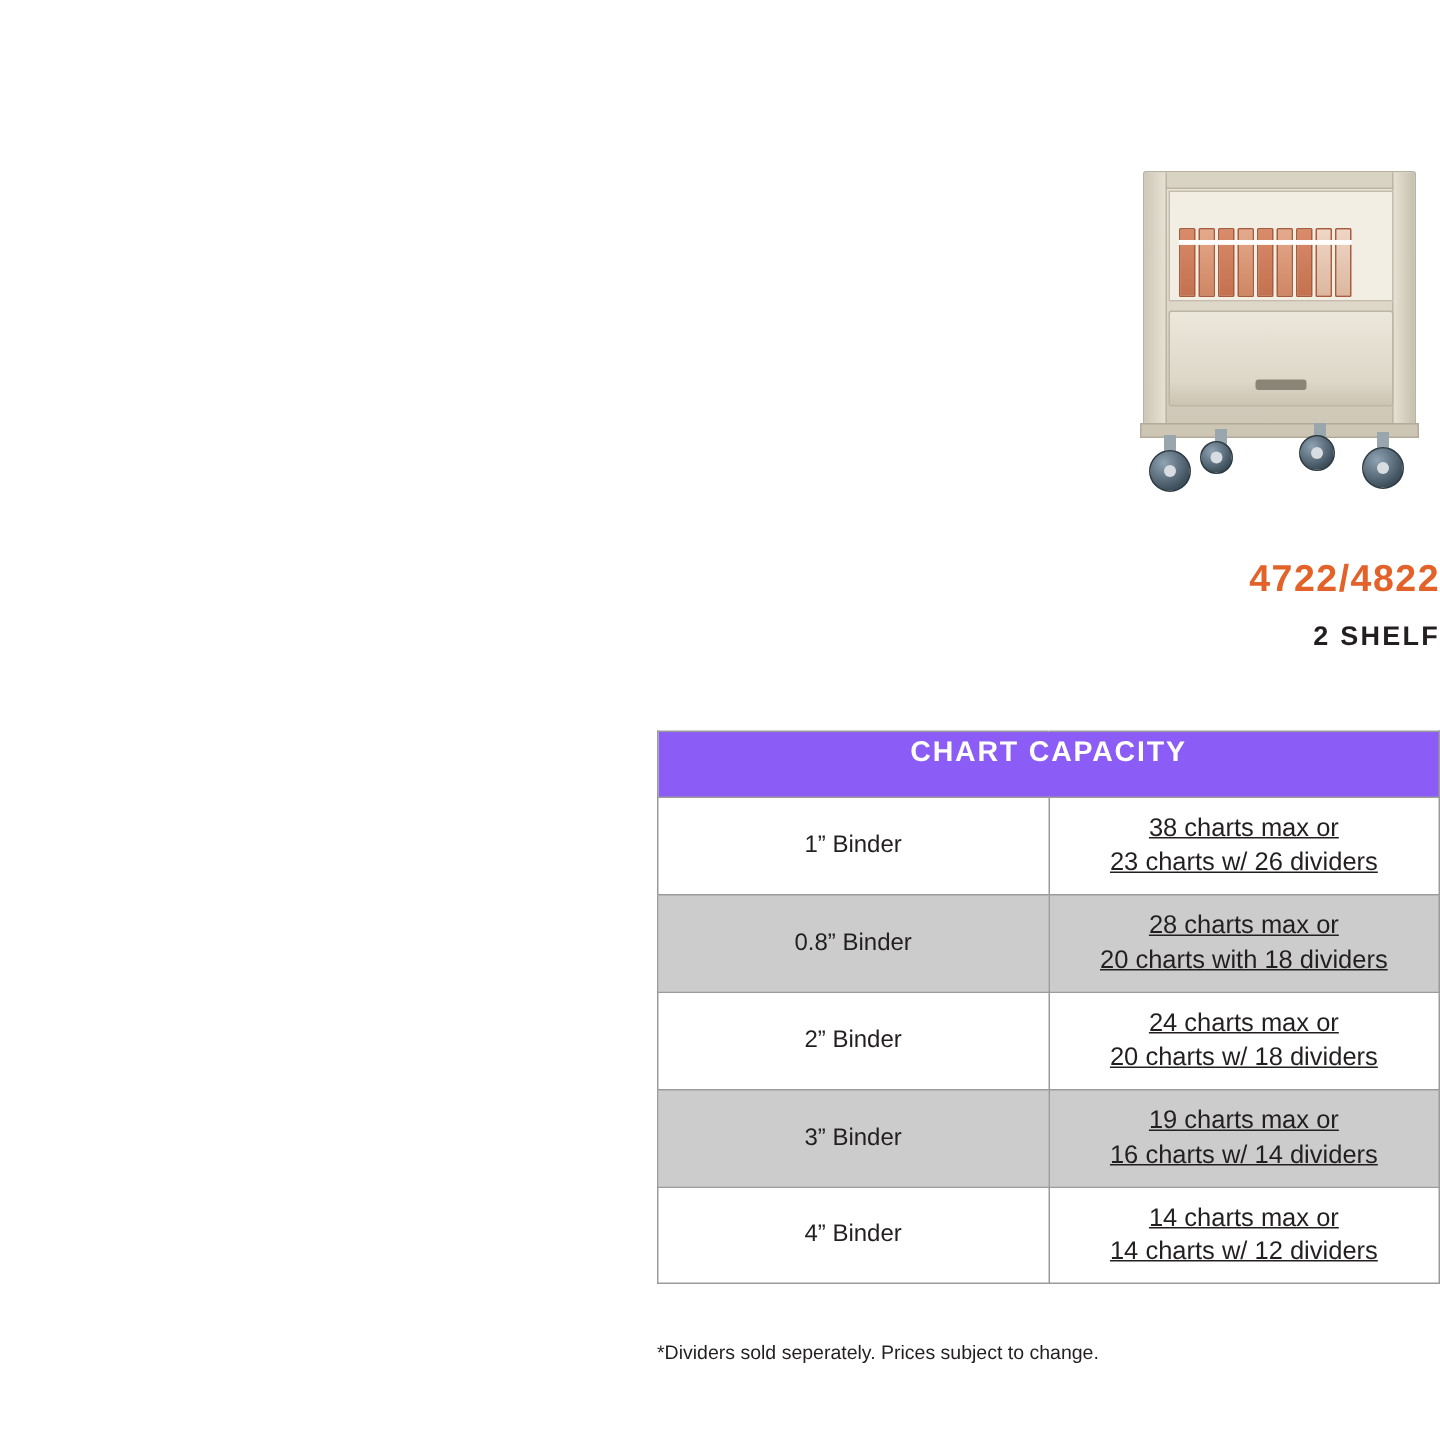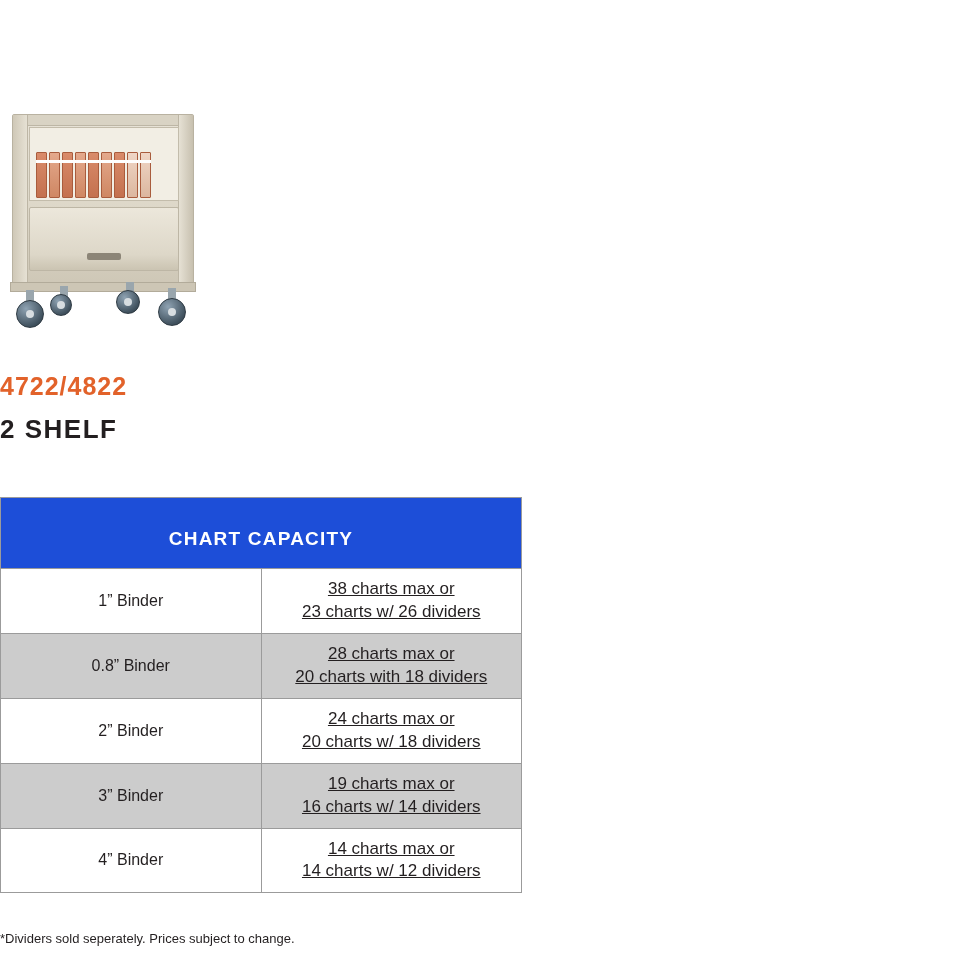--- a/index.html
+++ b/index.html
@@ -15,21 +15,21 @@
     position: relative;
     overflow: hidden;
   }
 
   .page {
     width: 960px;
     height: 960px;
     position: relative;
     display: flex;
     flex-direction: column;
-    align-items: flex-start;
+    align-items: flex-end;
   }
 
   
   .product-figure {
     margin-top: 96px;
     width: 210px;
     height: 230px;
     position: relative;
   }
 
@@ -162,42 +162,42 @@
   .model-number {
     margin-top: 46px;
     font-size: 25px;
     font-weight: bold;
     letter-spacing: 1px;
     color: #e2622a;
     text-align: center;
   }
   .shelf-title {
     margin-top: 13px;
-    font-size: 26px;
+    font-size: 18px;
     font-weight: bold;
     letter-spacing: 1.5px;
     color: #231f20;
     text-align: center;
   }
 
   
   .capacity-table {
     margin-top: 52px;
     width: 522px;
     border-collapse: collapse;
     table-layout: fixed;
   }
   .capacity-table .head-cell {
-    background: #1d4ed8;
+    background: #8b5cf6;
     color: #ffffff;
     font-size: 19px;
     font-weight: bold;
     letter-spacing: 1.2px;
     text-align: center;
-    padding: 30px 0 18px 0;
+    padding: 3px 0 18px 0;
   }
   .capacity-table td {
     border: 1px solid #9b9b9b;
     vertical-align: middle;
   }
   .capacity-table tr.shaded td {
     background: #cccccc;
   }
   .cell-label {
     width: 178px;

